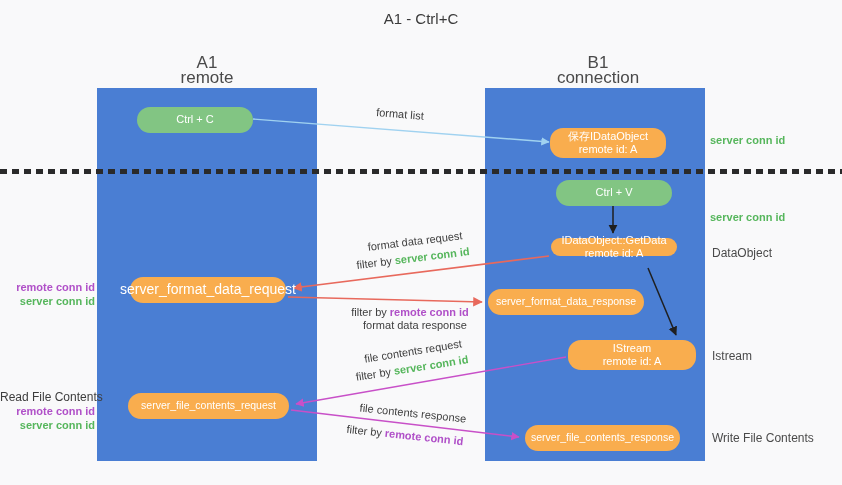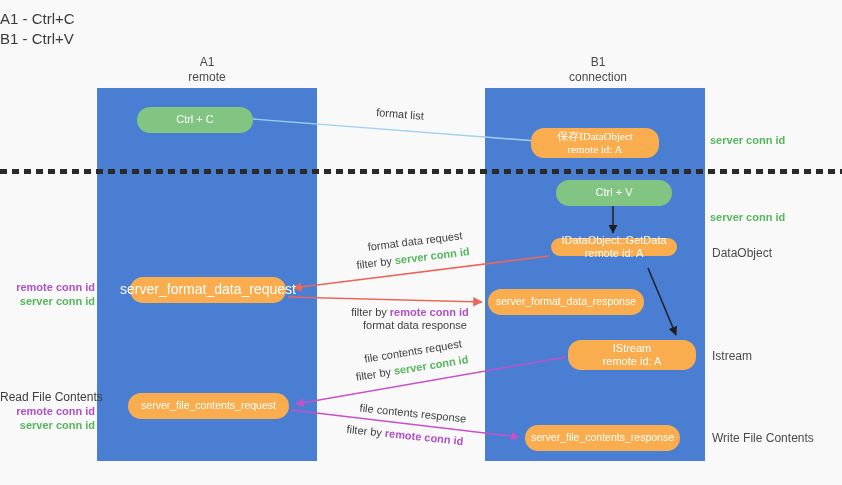--- a/index.html
+++ b/index.html
@@ -4,25 +4,25 @@
 <style>
   html,body{margin:0;padding:0;background:#f9f9fa;}
   #canvas{
     position:relative;width:842px;height:485px;overflow:hidden;
     background:#f9f9fa;
     font-family:"Liberation Sans","DejaVu Sans",sans-serif;
     color:#3c3c3c;
   }
   .abs{position:absolute;}
   .title{
-    left:0;top:9px;width:842px;text-align:left;
+    left:0;top:9px;width:842px;text-align:center;
     font-size:15px;line-height:20px;color:#3a3a3a;
   }
   .lane-header{
-    text-align:center;font-size:12px;line-height:15px;color:#4a4a4a;
+    text-align:center;font-size:17px;line-height:15px;color:#4a4a4a;
   }
   .lane{
     background:#4a7ed3;z-index:1;
   }
   .dotted{
     left:0;top:169px;width:842px;height:5px;z-index:2;
     background:repeating-linear-gradient(90deg,#2a2a2a 0 7px,transparent 7px 12px);
   }
   svg.edges{left:0;top:0;z-index:3;pointer-events:none;}
   .node{
@@ -40,21 +40,20 @@
   .idgroup{z-index:4;text-align:right;line-height:14px;white-space:nowrap;}
   .rightalign{text-align:right;}
 </style>
 </head>
 <body>
 
 <div id="canvas">
 
   <div class="abs title">
     <div>A1 - Ctrl+C</div>
-    <div>B1 - Ctrl+V</div>
   </div>
 
   <div class="abs lane-header" style="left:147px;top:55px;width:120px;">
     <div>A1</div>
     <div>remote</div>
   </div>
   <div class="abs lane-header" style="left:538px;top:55px;width:120px;">
     <div>B1</div>
     <div>connection</div>
   </div>
@@ -85,21 +84,21 @@
     <line x1="549" y1="256" x2="293" y2="288" stroke-width="1.6" marker-end="url(#mk-red)" stroke="#e8695c"></line>
     <line x1="288" y1="297" x2="482" y2="302" stroke-width="1.6" marker-end="url(#mk-red)" stroke="#e8695c"></line>
     <line x1="566" y1="357" x2="296" y2="404" stroke-width="1.4" marker-end="url(#mk-magenta)" stroke="#c850c8"></line>
     <line x1="291" y1="410" x2="519" y2="437" stroke-width="1.4" marker-end="url(#mk-magenta)" stroke="#c850c8"></line>
   </svg>
 
   <div class="abs node green" style="left:137px;top:107px;width:116px;height:26px;">
     <div>Ctrl + C</div>
   </div>
 
-  <div class="abs node orange" style="left:531px;top:128px;width:128px;height:30px;font-family:Liberation Serif, serif;">
+  <div class="abs node orange" style="left:550px;top:128px;width:116px;height:30px;">
     <div>保存IDataObject</div>
     <div>remote id: A</div>
   </div>
 
   <div class="abs node green" style="left:556px;top:180px;width:116px;height:26px;">
     <div>Ctrl + V</div>
   </div>
 
   <div class="abs node orange" style="left:551px;top:238px;width:126px;height:18px;">
     <div>IDataObject::GetData</div>

